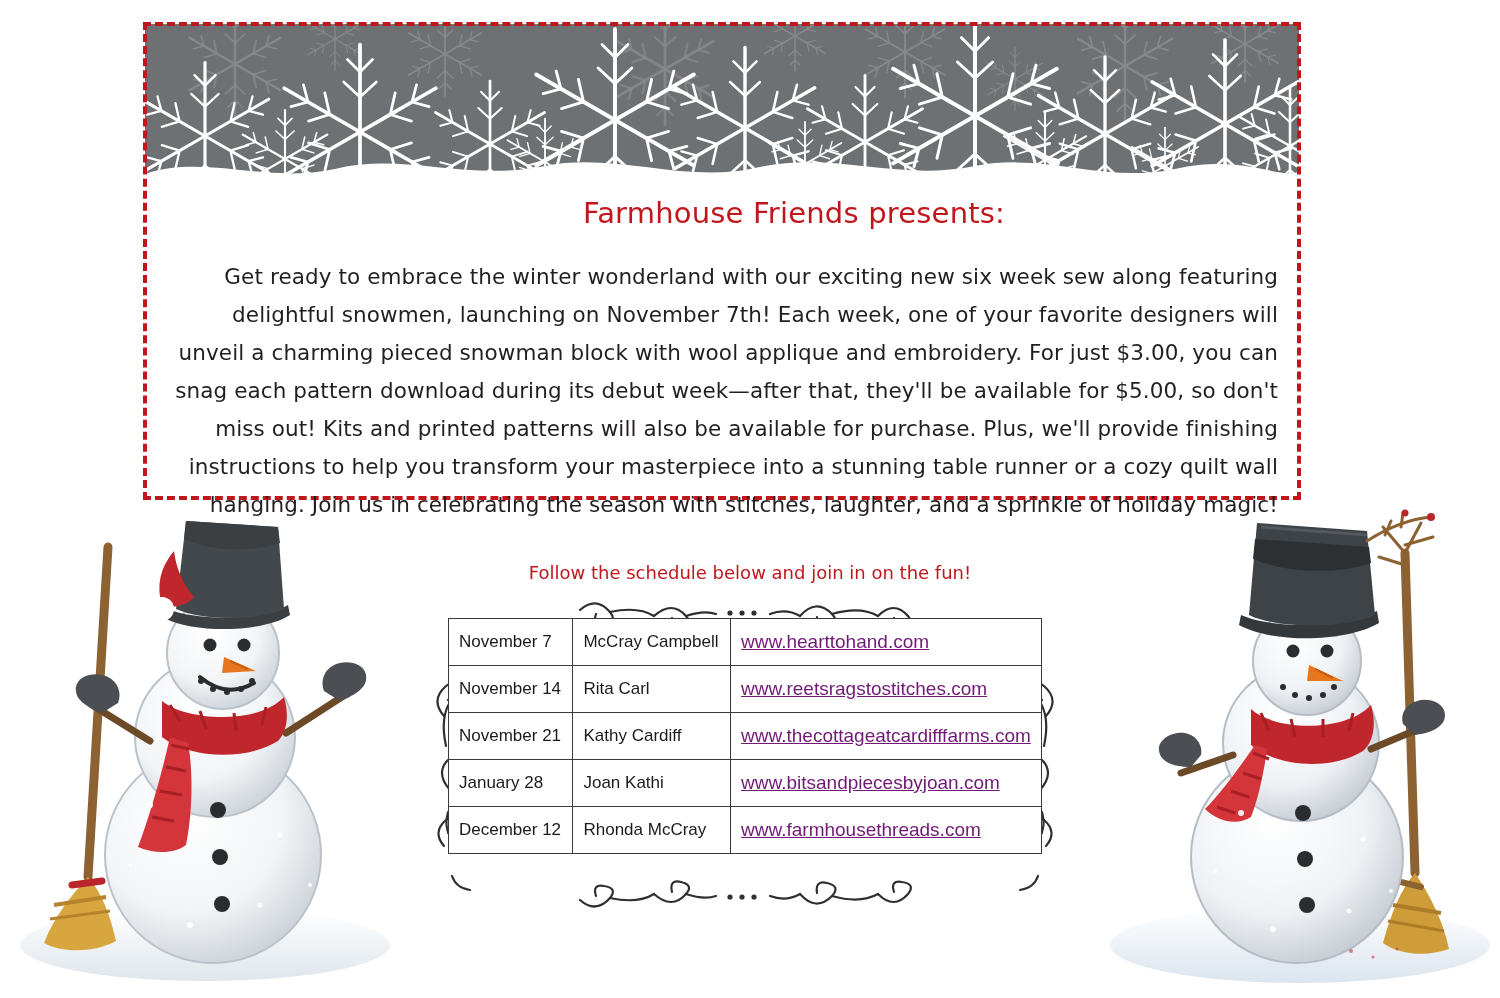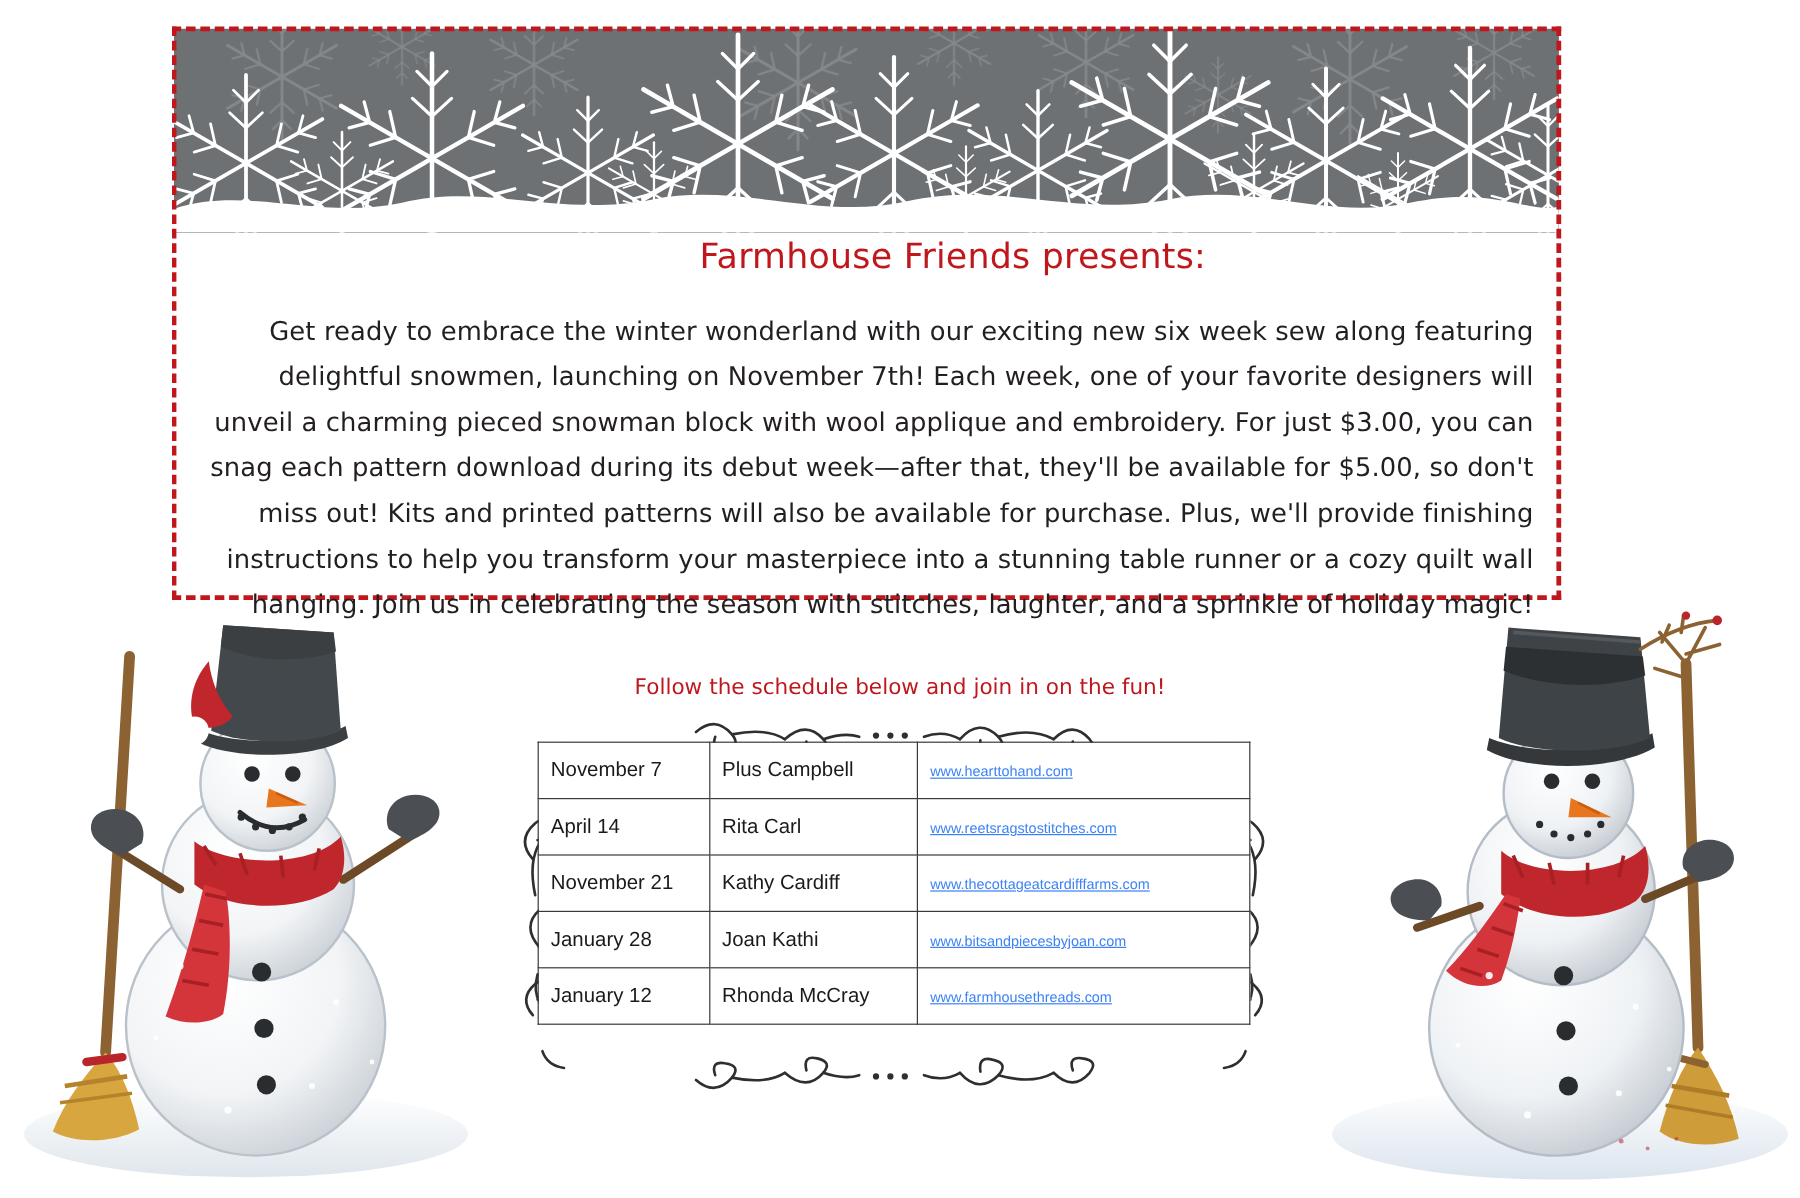--- a/index.html
+++ b/index.html
@@ -116,23 +116,23 @@
     font-size: 17px;
     color: #1a1a1a;
     vertical-align: middle;
     white-space: nowrap;
     background: #ffffff;
   }
   td.col-date { width: 132px; margin-top: 48px; }
   td.col-name { width: 168px; }
   td.col-link { width: 294px; }
   td.col-link a {
-    color: #3b82f6;
+    color: #701a75;
     text-decoration: underline;
-    font-size: 12px;
+    font-size: 19px;
   }
 
   
   .snowman-left {
     position: absolute;
     left: 10px;
     top: 505px;
     width: 390px;
     height: 480px;
     z-index: 1;
@@ -461,38 +461,38 @@
       <path d="M590,24 q14,2 18,14"></path>
       <path d="M40,294 q-14,-2 -18,-14"></path>
       <path d="M590,294 q14,-2 18,-14"></path>
     </g>
   </svg>
 
   <table class="schedule">
     <tbody>
       <tr>
         <td class="col-date">November 7</td>
-        <td class="col-name">Plus Campbell</td>
+        <td class="col-name">McCray Campbell</td>
         <td class="col-link"><a href="#">www.hearttohand.com</a></td>
       </tr>
       <tr>
-        <td class="col-date">April 14</td>
+        <td class="col-date">November 14</td>
         <td class="col-name">Rita Carl</td>
         <td class="col-link"><a href="#">www.reetsragstostitches.com</a></td>
       </tr>
       <tr>
         <td class="col-date">November 21</td>
         <td class="col-name">Kathy Cardiff</td>
         <td class="col-link"><a href="#">www.thecottageatcardifffarms.com</a></td>
       </tr>
       <tr>
         <td class="col-date">January 28</td>
         <td class="col-name">Joan Kathi</td>
         <td class="col-link"><a href="#">www.bitsandpiecesbyjoan.com</a></td>
       </tr>
       <tr>
-        <td class="col-date">January 12</td>
+        <td class="col-date">December 12</td>
         <td class="col-name">Rhonda McCray</td>
         <td class="col-link"><a href="#">www.farmhousethreads.com</a></td>
       </tr>
     </tbody>
   </table>
 </div>
 
 </body></html>

